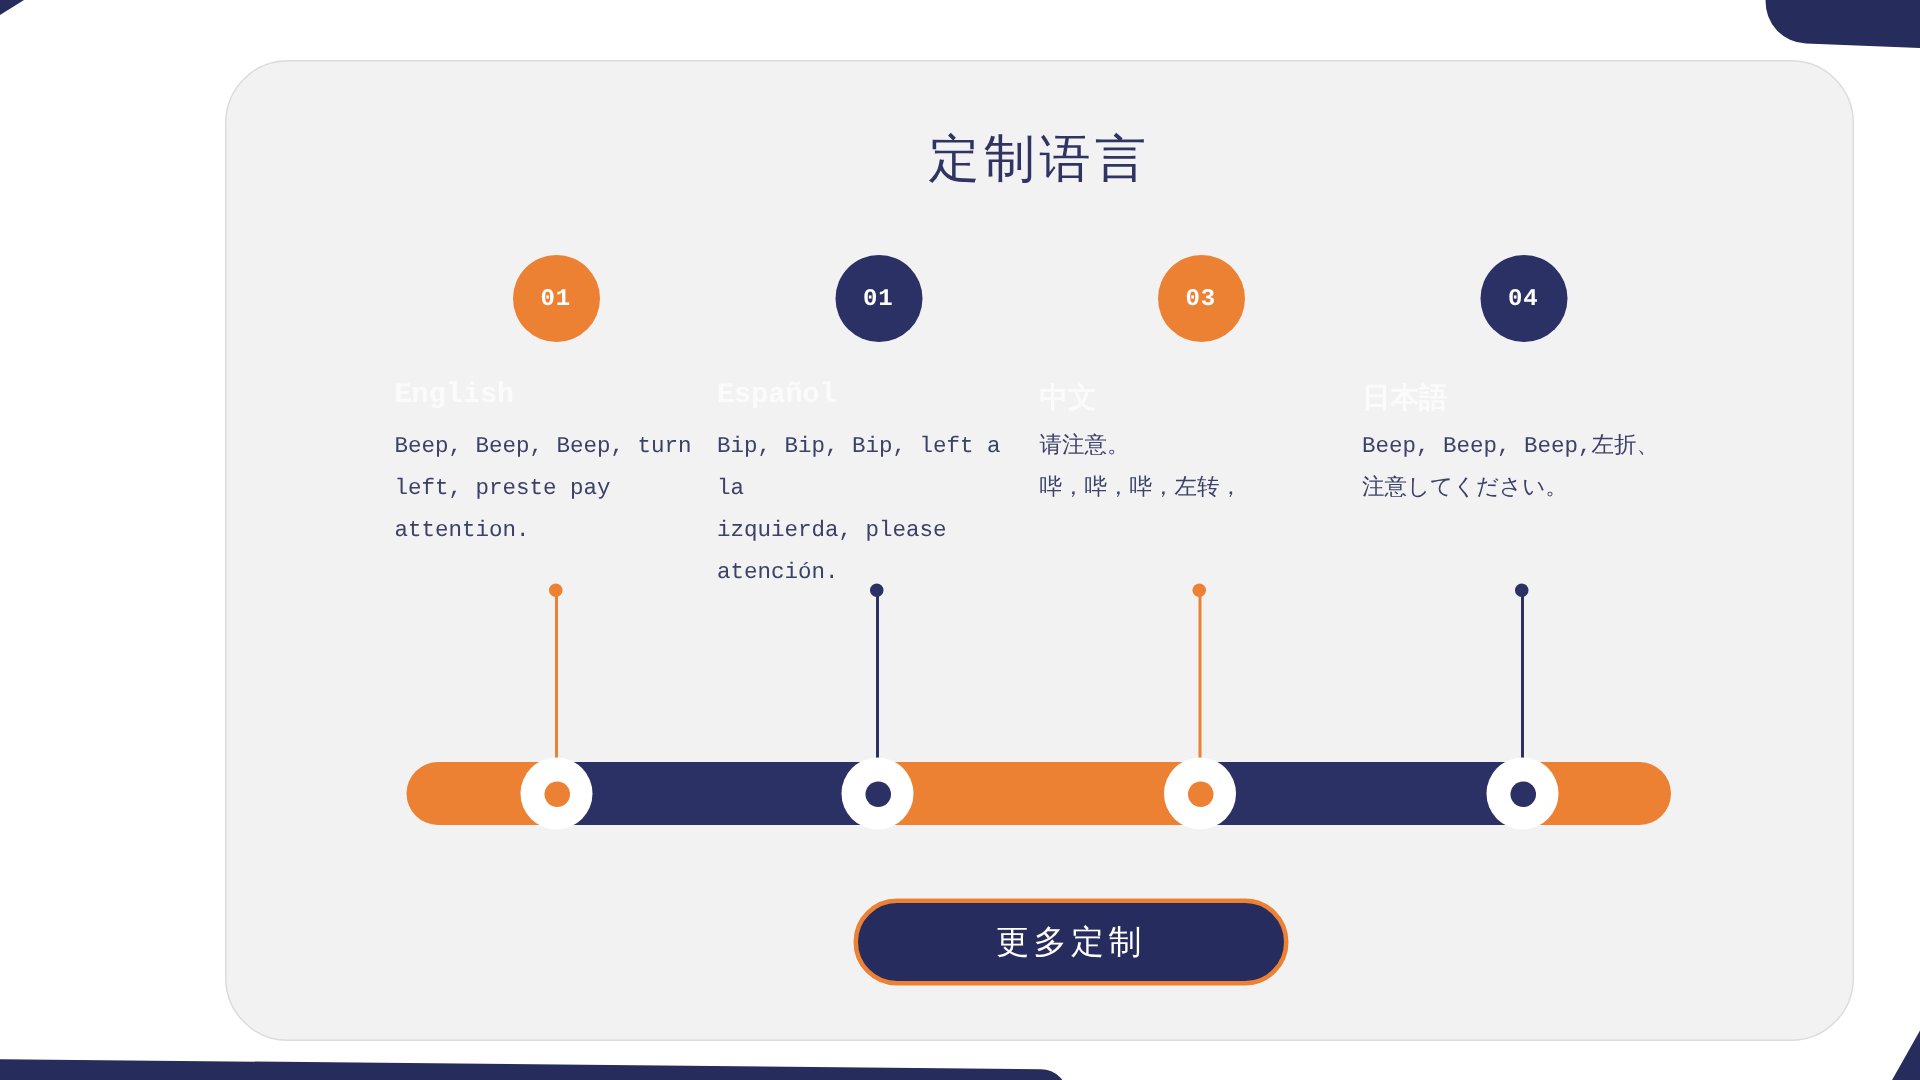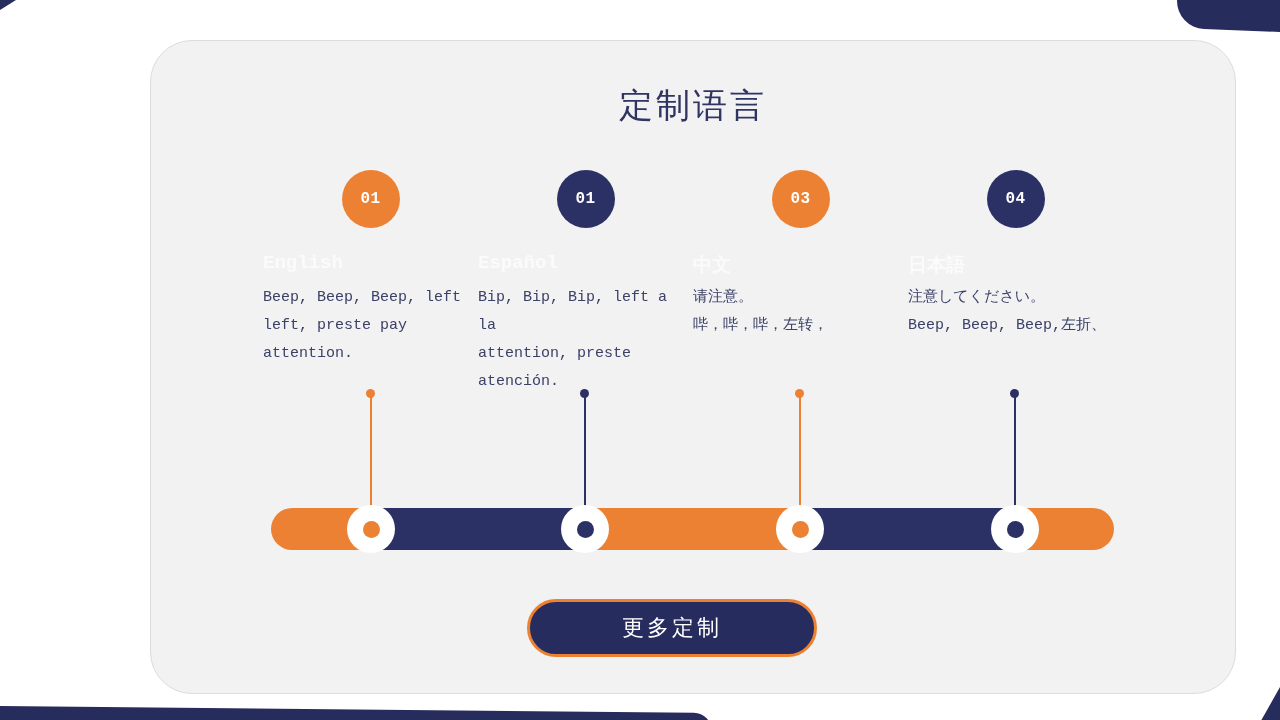--- a/index.html
+++ b/index.html
@@ -62,21 +62,21 @@
   .node{
     position:absolute;top:464px;width:48px;height:48px;border-radius:50%;
     background:var(--white);display:flex;align-items:center;justify-content:center;
   }
   .node i{display:block;width:17px;height:17px;border-radius:50%;}
   .node i.orange{background:var(--orange);}
   .node i.navy{background:var(--navy);}
 
   
   .more-btn{
-    position:absolute;left:376px;top:558px;width:290px;height:58px;
+    position:absolute;left:418px;top:558px;width:290px;height:58px;
     background:var(--button_navy);border:3px solid var(--orange);
     border-radius:31px;box-sizing:border-box;
     color:var(--white);font-size:22px;letter-spacing:3px;
     display:flex;align-items:center;justify-content:center;
     cursor:pointer;font-family:inherit;
   }
 </style>
 </head>
 <body>
 
@@ -92,55 +92,55 @@
     <div class="card-title">定制语言</div>
 
     <div class="steps">
 
       <div class="step">
         <div class="badge orange">
           <span>01</span>
         </div>
         <div class="ghost">English</div>
         <div class="desc">
-          <div>Beep, Beep, Beep, left</div>
+          <div>Beep, Beep, Beep, turn</div>
           <div>left, preste pay attention.</div>
         </div>
       </div>
 
       <div class="step">
         <div class="badge navy">
           <span>01</span>
         </div>
         <div class="ghost">Español</div>
         <div class="desc">
           <div>Bip, Bip, Bip, left a la</div>
-          <div>attention, preste atención.</div>
+          <div>izquierda, please atención.</div>
         </div>
       </div>
 
       <div class="step">
         <div class="badge orange">
           <span>03</span>
         </div>
         <div class="ghost">中文</div>
         <div class="desc">
           <div>请注意。</div>
           <div>哔，哔，哔，左转，</div>
         </div>
       </div>
 
       <div class="step">
         <div class="badge navy">
           <span>04</span>
         </div>
         <div class="ghost">日本語</div>
         <div class="desc">
+          <div>Beep, Beep, Beep,左折、</div>
           <div>注意してください。</div>
-          <div>Beep, Beep, Beep,左折、</div>
         </div>
       </div>
 
     </div>
 
     <div class="tdot orange" style="left:215px;"></div>
     <div class="tdot navy" style="left:429px;"></div>
     <div class="tdot orange" style="left:644px;"></div>
     <div class="tdot navy" style="left:859px;"></div>
 

